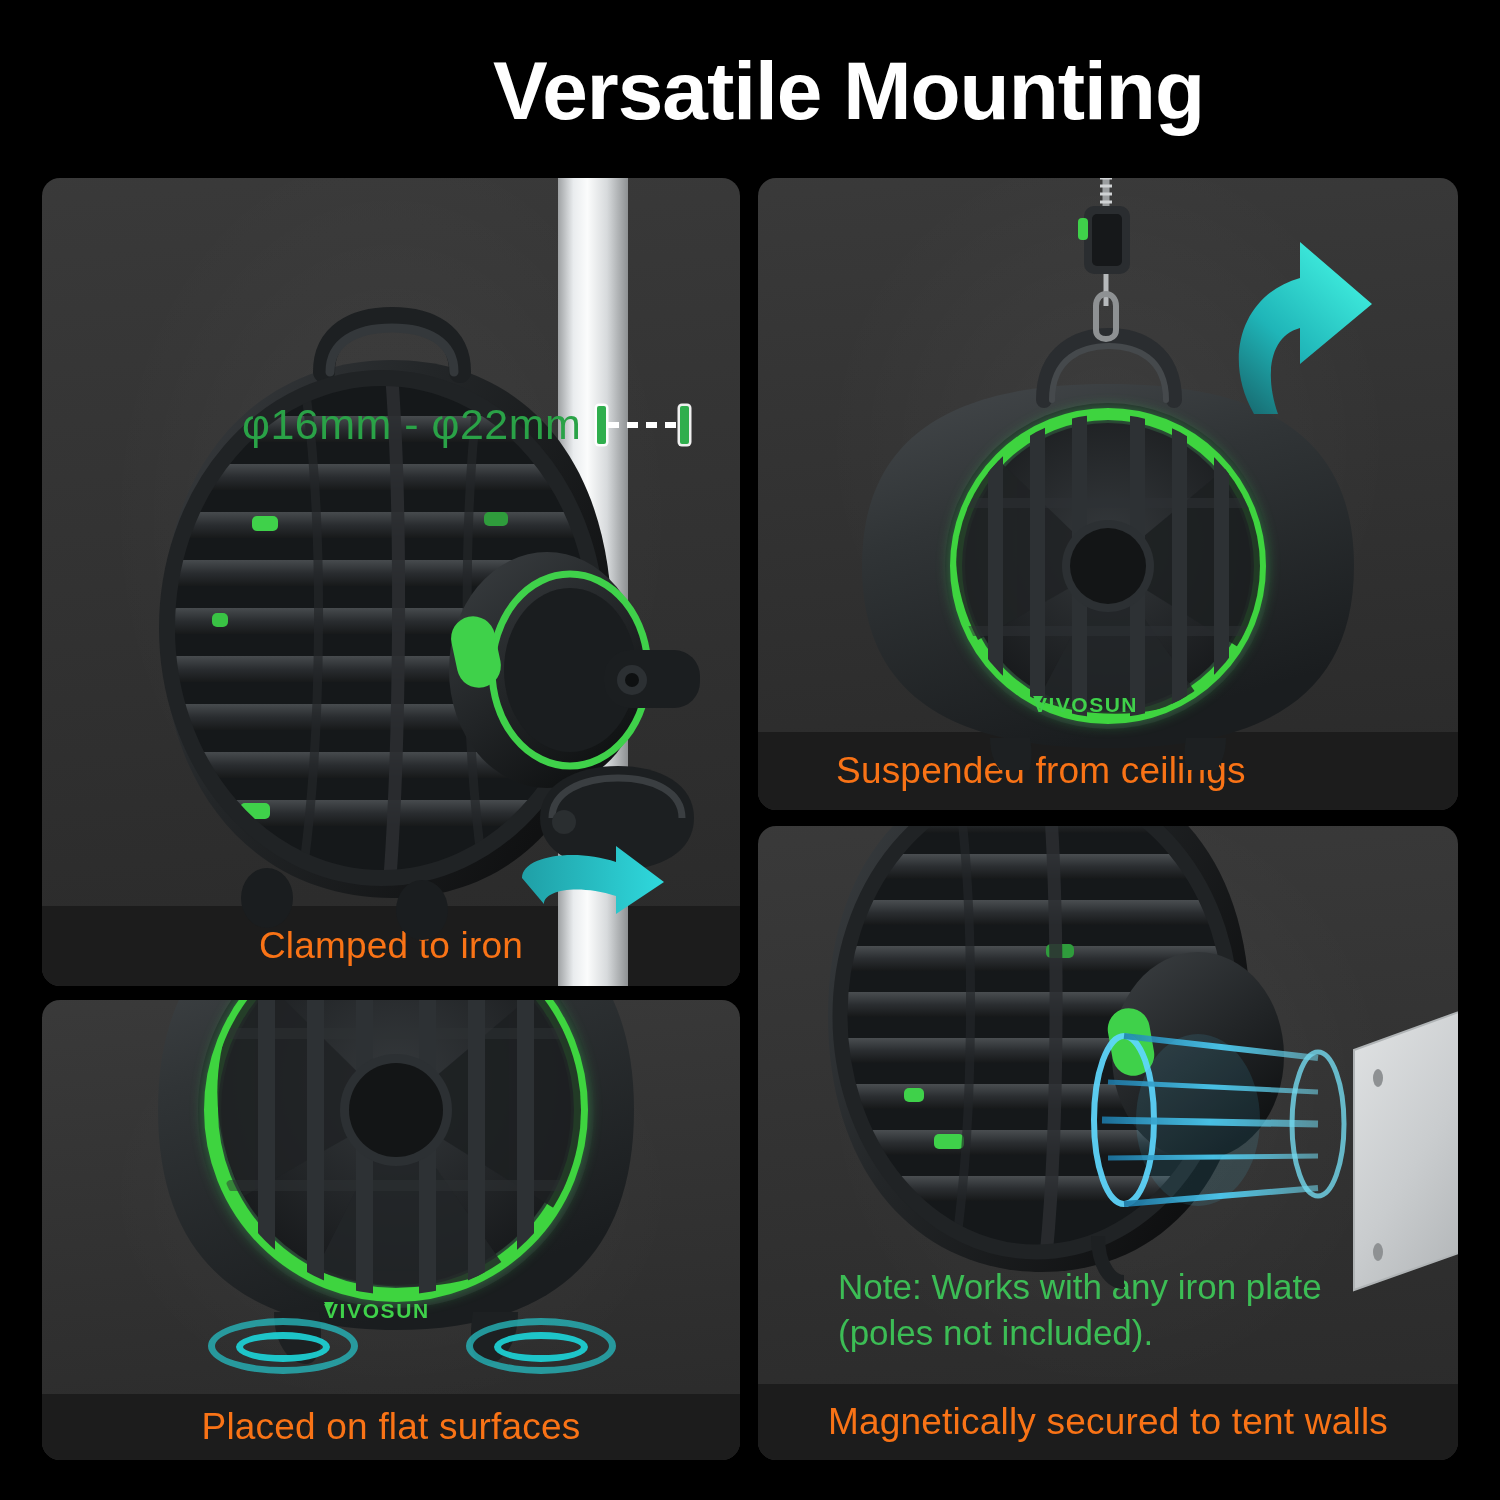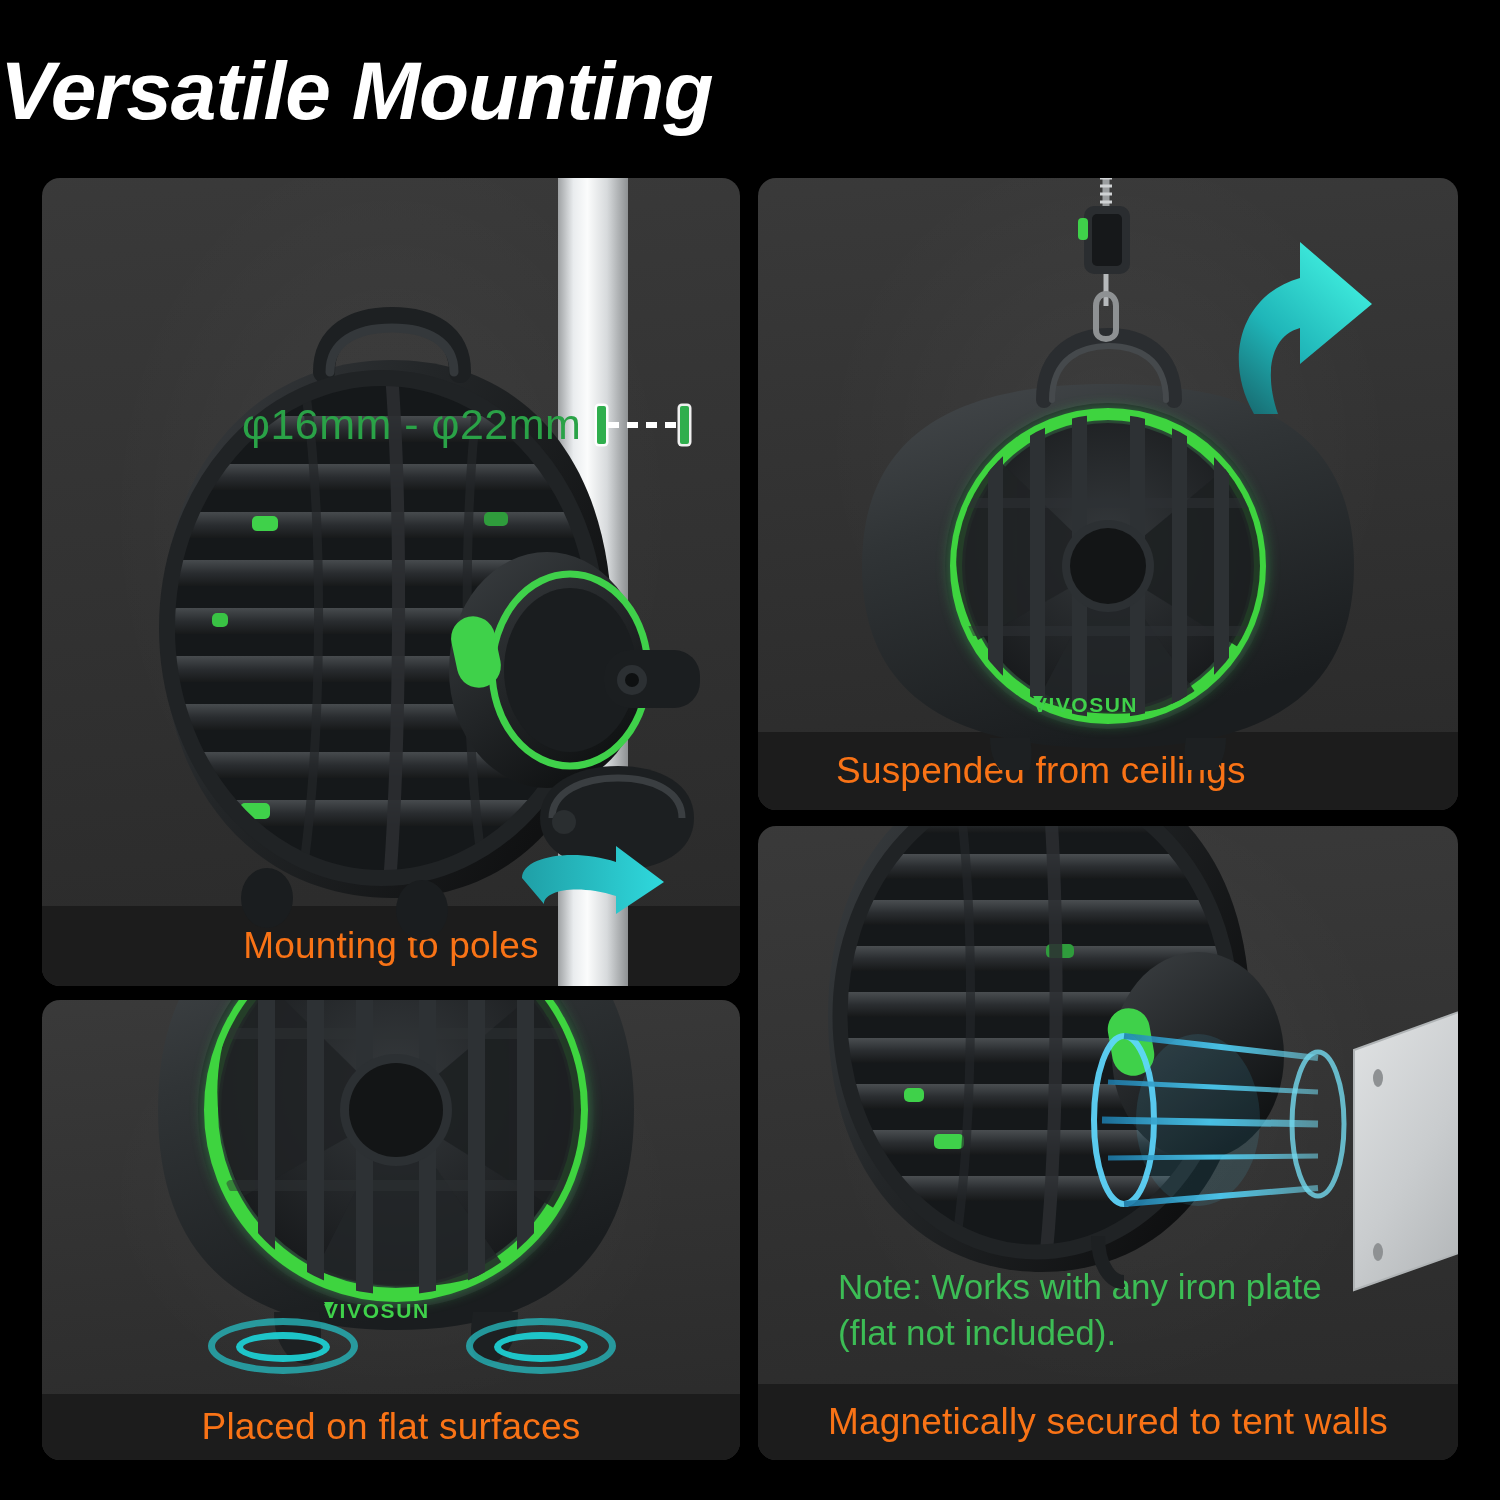--- a/index.html
+++ b/index.html
@@ -6,22 +6,22 @@
   html,body { background:#000; }
   body {
     width:1500px; height:1500px;
     font-family:"Liberation Sans","DejaVu Sans",sans-serif;
     color:#fff; overflow:hidden; position:relative;
   }
 
   
   #title {
     position:absolute; left:0; top:48px; width:1204px;
-    text-align:left; font-size:82px; font-weight:bold;
-    letter-spacing:-1px; color:#ffffff; line-height:1.05;font-style:italic;
+    text-align:right; font-size:82px; font-weight:bold;
+    letter-spacing:-1px; color:#ffffff; line-height:1.05;
   }
 
   
   .panel {
     position:absolute; background:#333333; border-radius:18px;
     overflow:hidden;
   }
   .panel .scene { position:absolute; inset:0; }
 
   #panel-clamp     { left:42px;  top:178px;  width:698px; height:808px; }
@@ -196,21 +196,21 @@
     <div id="dim-row">
       <span id="dim-label">φ16mm - φ22mm</span>
       <span id="dim-marker">
         <span class="cap l"></span>
           <span class="dash"></span>
           <span class="cap r"></span>
       </span>
     </div>
   </div>
 
-  <div class="caption" id="cap-clamp">Mounting to poles</div>
+  <div class="caption" id="cap-clamp">Clamped to iron</div>
 </div>
 
 <div class="panel" id="panel-ceiling">
   <div class="scene">
 
     <svg class="fan-svg" style="left:250px; top:0px; width:200px; height:200px; z-index:4;" viewBox="0 0 200 200">
       <path d="M98 0 L98 28" stroke="#9a9d9f" stroke-width="7"></path>
       <path d="M92 0 L104 0 M92 8 L104 8 M92 16 L104 16 M92 24 L104 24" stroke="#cfd2d4" stroke-width="3"></path>
       <rect x="76" y="28" width="46" height="68" rx="10" fill="#2a2d30"></rect>
       <rect x="84" y="36" width="30" height="52" rx="5" fill="#16181a"></rect>
@@ -437,18 +437,18 @@
       <ellipse cx="120" cy="160" rx="5" ry="9" fill="#8e9193"></ellipse>
       <ellipse cx="120" cy="334" rx="5" ry="9" fill="#8e9193"></ellipse>
       <ellipse cx="278" cy="82" rx="6" ry="9" fill="#8e9193"></ellipse>
       <ellipse cx="278" cy="262" rx="6" ry="9" fill="#8e9193"></ellipse>
     </svg>
 
     <div class="vignette"></div>
 
     <div id="note">
       <div>Note: Works with any iron plate</div>
-      <div>(flat not included).</div>
+      <div>(poles not included).</div>
     </div>
   </div>
 
   <div class="caption" id="cap-magnet">Magnetically secured to tent walls</div>
 </div>
 
 </body></html>

